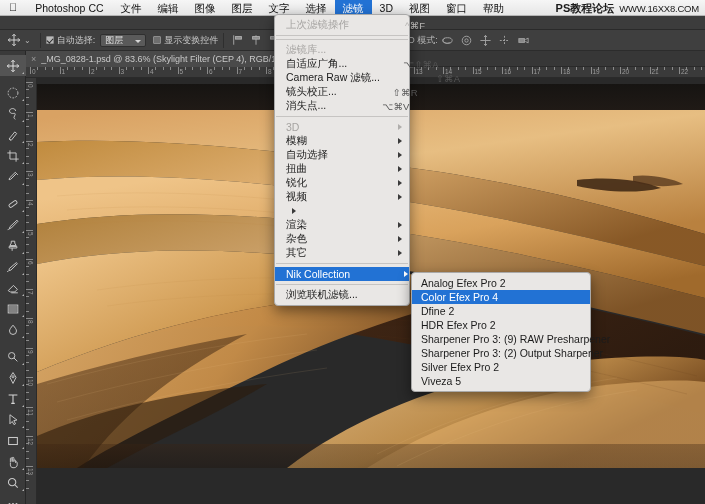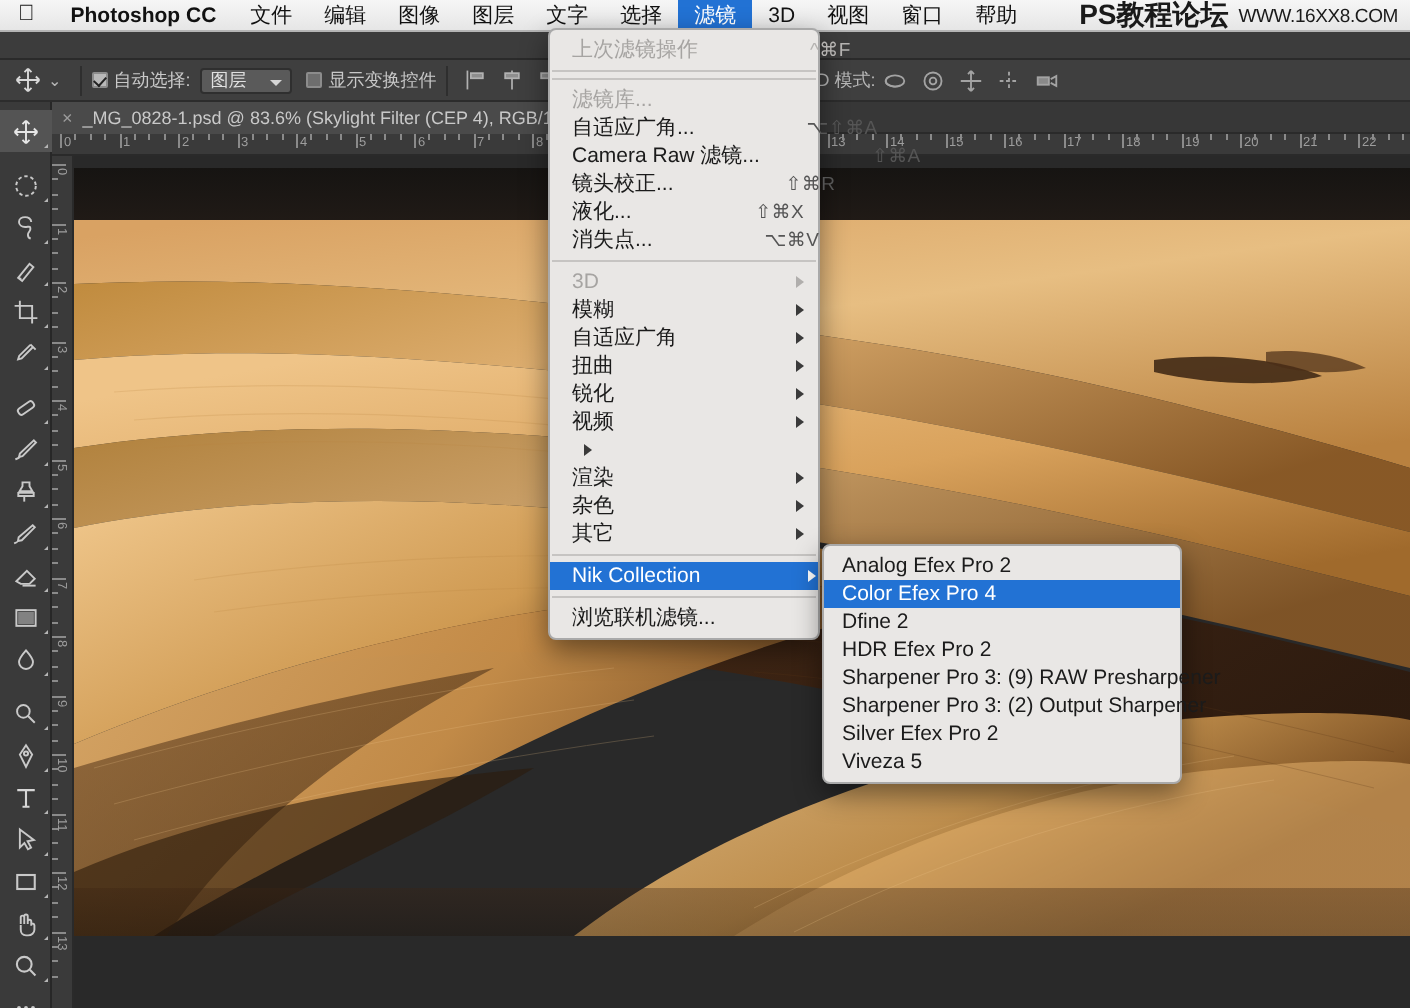--- a/index.html
+++ b/index.html
@@ -14,32 +14,32 @@
 
   
   .macbar {
     position:absolute; top:0; left:0; width:705px; height:16px;
     background:linear-gradient(#f6f6f6,#e6e6e6);
     border-bottom:1px solid #b4b4b4;
     display:flex; align-items:center; z-index:40;
     font-size:10.5px; color:#111;
   }
   .apple-logo { padding:0 9px 0 9px; font-size:11px; line-height:1; }
-  .mac-app-name { font-weight:bold; padding:0 9px; font-size:10.5px; }
+  .mac-app-name { font-weight:normal; padding:0 9px; font-size:10.5px; }
   .mac-menu-item { padding:0 8px; height:16px; line-height:16px; white-space:nowrap; }
   .mac-menu-item.active { background:#2272d4; color:#fff; }
 
   
   .watermark {
     position:absolute; top:0px; right:6px; height:16px;
     display:flex; align-items:center; gap:5px;
     font-size:10px; color:#1a1a1a; z-index:60;
     font-family:"Liberation Serif", serif;
   }
-  .watermark .wm-cn { font-family:"Liberation Sans", sans-serif; font-size:14px; font-weight:bold;}
+  .watermark .wm-cn { font-family:"Liberation Sans", sans-serif; font-size:11px; font-weight:bold;}
   .watermark .wm-en { font-family:Liberation Sans, sans-serif; font-size:9.5px; letter-spacing:-0.2px;}
 
   
   .ps-titlebar {
     position:absolute; top:16px; left:0; width:705px; height:14px;
     background:#3c3c3c; border-bottom:1px solid #2a2a2a;
     display:flex; align-items:center; justify-content:center;
     color:#cfcfcf; font-size:9.5px; z-index:5;
   }
 
@@ -740,38 +740,34 @@
       </div>
       <div class="mi">
         <span class="lbl">Camera Raw 滤镜...</span>
         <span class="sc">⇧⌘A</span>
       </div>
       <div class="mi">
         <span class="lbl">镜头校正...</span>
         <span class="sc">⇧⌘R</span>
       </div>
       <div class="mi">
-        <span class="lbl">液化...</span>
-        <span class="sc">⇧⌘X</span>
-      </div>
-      <div class="mi">
         <span class="lbl">消失点...</span>
         <span class="sc">⌥⌘V</span>
       </div>
       <div class="msep"></div>
       <div class="mi disabled">
         <span class="lbl">3D</span>
         <span class="arrow"></span>
       </div>
       <div class="mi">
         <span class="lbl">模糊</span>
         <span class="arrow"></span>
       </div>
       <div class="mi">
-        <span class="lbl">自适应广角</span>
+        <span class="lbl">自动选择</span>
         <span class="arrow"></span>
       </div>
       <div class="mi">
         <span class="lbl">扭曲</span>
         <span class="arrow"></span>
       </div>
       <div class="mi">
         <span class="lbl">锐化</span>
         <span class="arrow"></span>
       </div>

